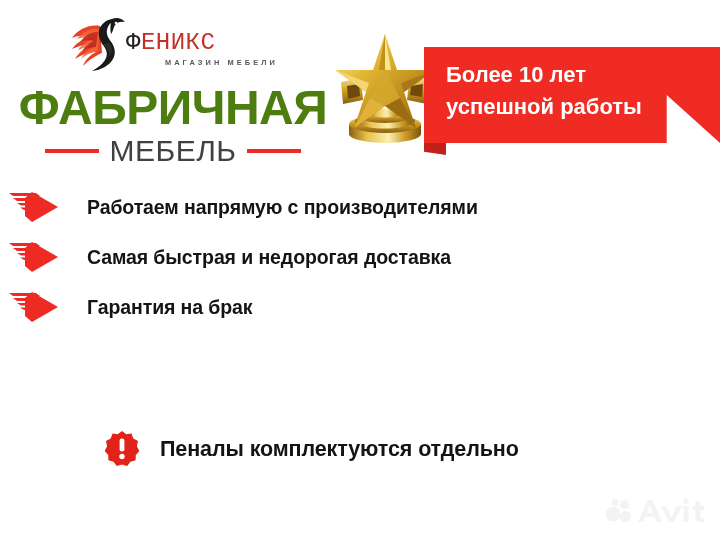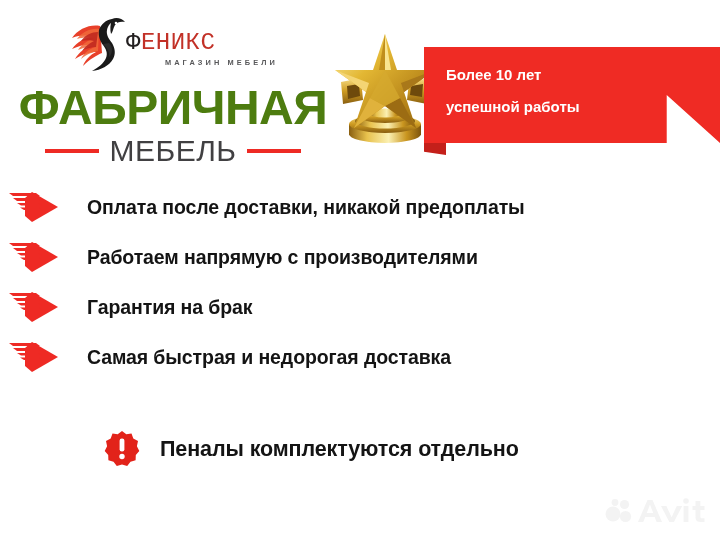--- a/index.html
+++ b/index.html
@@ -130,21 +130,21 @@
     height: 13px;
     background: #c4201a;
     clip-path: polygon(0 0, 100% 0, 100% 100%, 0 75%);
   }
   .ribbon-text {
     position: absolute;
     left: 22px;
     top: 12px;
     width: 215px;
     color: #ffffff;
-    font-size: 15px;
+    font-size: 22px;
     font-weight: bold;
     line-height: 32px;
     letter-spacing: 0px;
   }
 
   
   .bullets {
     position: absolute;
     left: 0px;
     top: 182px;
@@ -294,33 +294,20 @@
     <span class="ribbon-tail"></span>
     <span class="ribbon-body"></span>
     <div class="ribbon-text">
       <div>Более 10 лет</div>
       <div>успешной работы</div>
     </div>
   </div>
 
   <div class="bullets">
 
-    <div class="bullet-row">
-      <span class="arrow-icon">
-        <svg viewBox="0 0 64 34" width="64" height="34" aria-hidden="true">
-          <polygon points="26,2 52,17 26,32" fill="#ee2a24"></polygon>
-          <polygon points="26,2 26,32 19,26 19,8" fill="#ee2a24"></polygon>
-          <path d="M3 3 L30 3 L34 6 L7 6 Z" fill="#ee2a24"></path>
-          <path d="M7 8 L31 8 L35 11 L11 11 Z" fill="#ee2a24"></path>
-          <path d="M11 13 L32 13 L36 15.5 L15 15.5 Z" fill="#ee2a24"></path>
-          <path d="M14 17.5 L33 17.5 L36 20 L18 20 Z" fill="#ee2a24"></path>
-        </svg>
-      </span>
-      <span class="bullet-text">Оплата после доставки, никакой предоплаты</span>
-    </div>
 
     <div class="bullet-row">
       <span class="arrow-icon">
         <svg viewBox="0 0 64 34" width="64" height="34" aria-hidden="true">
           <polygon points="26,2 52,17 26,32" fill="#ee2a24"></polygon>
           <polygon points="26,2 26,32 19,26 19,8" fill="#ee2a24"></polygon>
           <path d="M3 3 L30 3 L34 6 L7 6 Z" fill="#ee2a24"></path>
           <path d="M7 8 L31 8 L35 11 L11 11 Z" fill="#ee2a24"></path>
           <path d="M11 13 L32 13 L36 15.5 L15 15.5 Z" fill="#ee2a24"></path>
           <path d="M14 17.5 L33 17.5 L36 20 L18 20 Z" fill="#ee2a24"></path>
@@ -333,35 +320,35 @@
       <span class="arrow-icon">
         <svg viewBox="0 0 64 34" width="64" height="34" aria-hidden="true">
           <polygon points="26,2 52,17 26,32" fill="#ee2a24"></polygon>
           <polygon points="26,2 26,32 19,26 19,8" fill="#ee2a24"></polygon>
           <path d="M3 3 L30 3 L34 6 L7 6 Z" fill="#ee2a24"></path>
           <path d="M7 8 L31 8 L35 11 L11 11 Z" fill="#ee2a24"></path>
           <path d="M11 13 L32 13 L36 15.5 L15 15.5 Z" fill="#ee2a24"></path>
           <path d="M14 17.5 L33 17.5 L36 20 L18 20 Z" fill="#ee2a24"></path>
         </svg>
       </span>
-      <span class="bullet-text">Гарантия на брак</span>
+      <span class="bullet-text">Самая быстрая и недорогая доставка</span>
     </div>
 
     <div class="bullet-row">
       <span class="arrow-icon">
         <svg viewBox="0 0 64 34" width="64" height="34" aria-hidden="true">
           <polygon points="26,2 52,17 26,32" fill="#ee2a24"></polygon>
           <polygon points="26,2 26,32 19,26 19,8" fill="#ee2a24"></polygon>
           <path d="M3 3 L30 3 L34 6 L7 6 Z" fill="#ee2a24"></path>
           <path d="M7 8 L31 8 L35 11 L11 11 Z" fill="#ee2a24"></path>
           <path d="M11 13 L32 13 L36 15.5 L15 15.5 Z" fill="#ee2a24"></path>
           <path d="M14 17.5 L33 17.5 L36 20 L18 20 Z" fill="#ee2a24"></path>
         </svg>
       </span>
-      <span class="bullet-text">Самая быстрая и недорогая доставка</span>
+      <span class="bullet-text">Гарантия на брак</span>
     </div>
 
   </div>
 
   <div class="footer-note">
     <span class="warn-badge">
       <svg viewBox="0 0 36 38" width="36" height="38" aria-hidden="true">
         <polygon fill="#e2231a" points="18,1 22.3,4.2 27.5,3.6 29.3,8.6 34,11.1 32.9,16.3 35.3,21 31.8,24.9 31.6,30.2 26.5,31.8 23.2,35.9 18,34.4 12.8,35.9 9.5,31.8 4.4,30.2 4.2,24.9 0.7,21 3.1,16.3 2,11.1 6.7,8.6 8.5,3.6 13.7,4.2"></polygon>
         <rect x="15.6" y="8.5" width="4.8" height="13" rx="2.2" fill="#ffffff"></rect>
         <circle cx="18" cy="26.5" r="2.7" fill="#ffffff"></circle>

